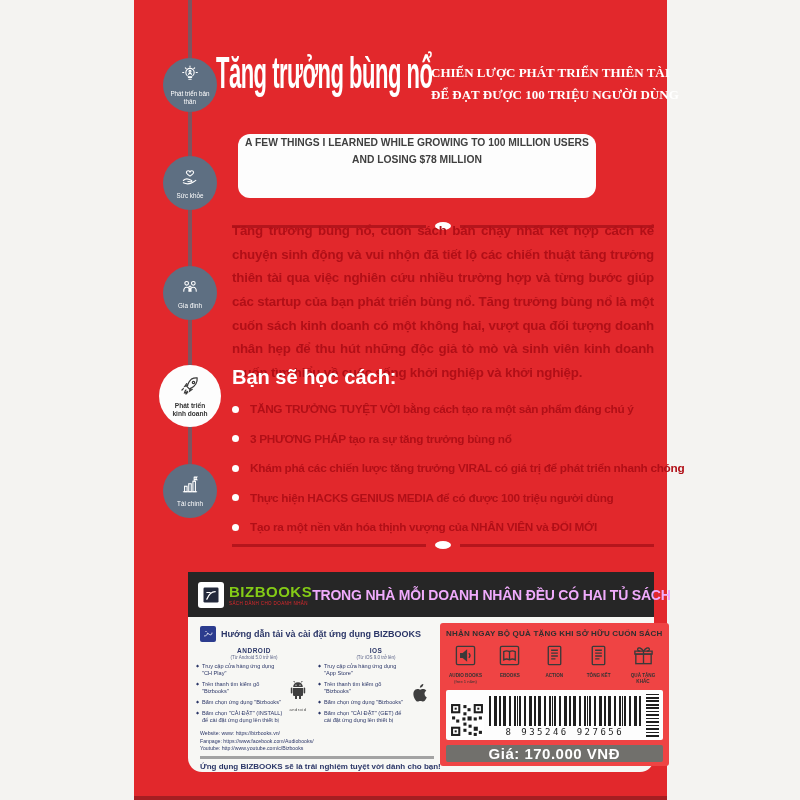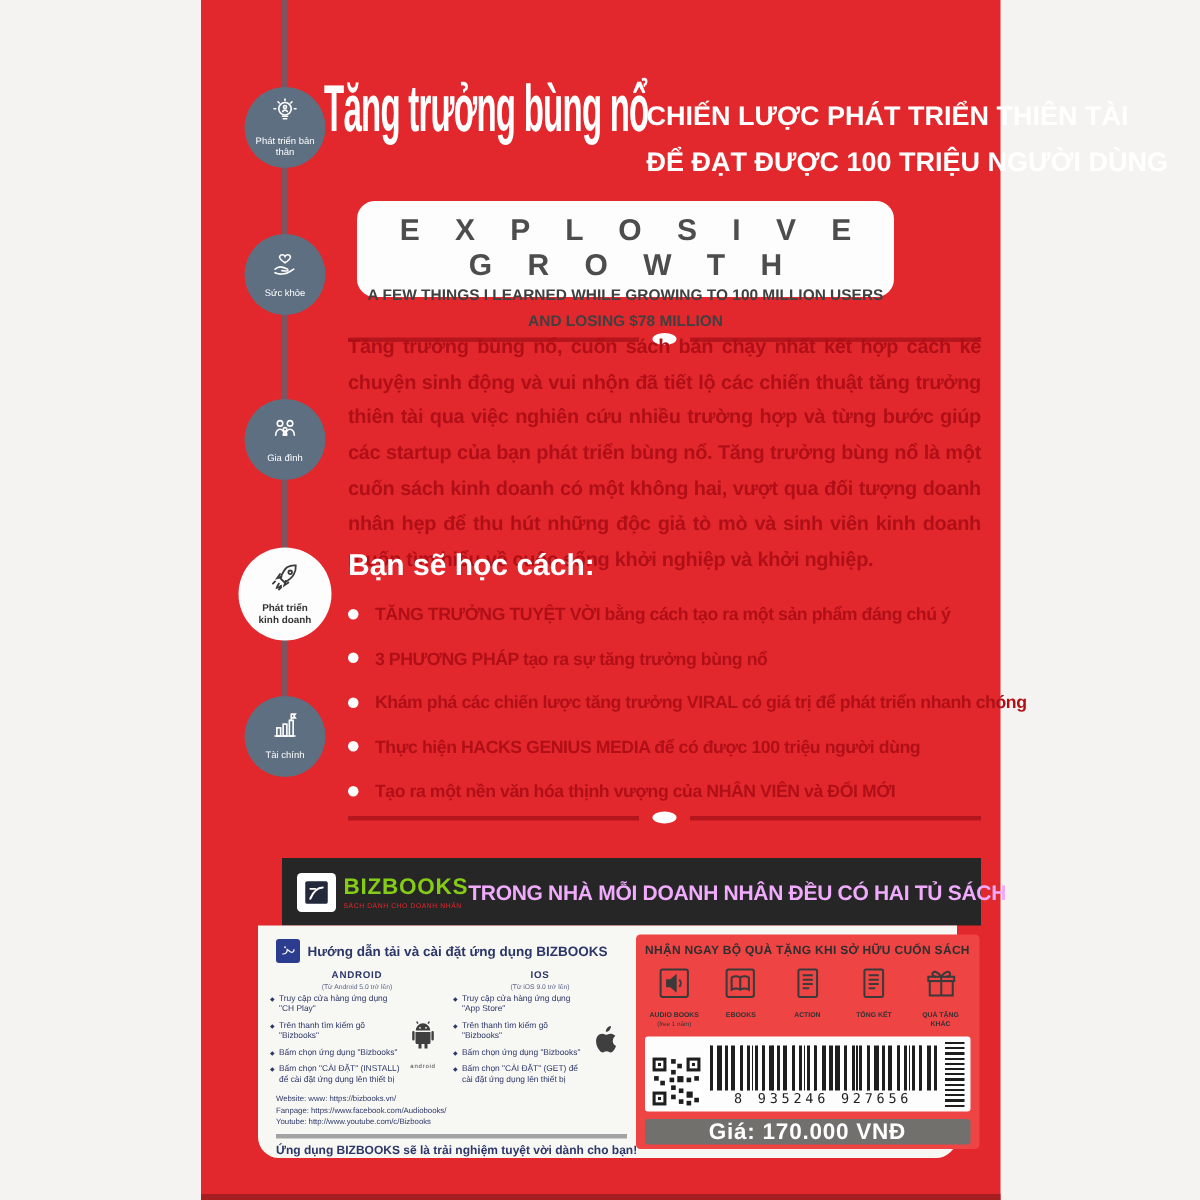--- a/index.html
+++ b/index.html
@@ -14,22 +14,22 @@
     background:#5e6f82;display:flex;flex-direction:column;align-items:center;justify-content:center;
     text-align:center;}
   .side-circle .lbl{font-size:6.3px;line-height:1.18;color:#fff;width:44px;margin-top:1px;}
   .side-circle.active{left:25px;width:62px;height:62px;background:#fdfdfd;}
   .side-circle.active .lbl{color:#333;font-weight:bold;font-size:6.6px;}
   .c1{top:58px;} .c2{top:156px;} .c3{top:266px;} .c4{top:365px;} .c5{top:464px;}
 
   
   .title{position:absolute;left:82px;top:48px;color:#fff;font-weight:bold;font-size:44px;
     letter-spacing:-1px;transform:scaleX(.5);transform-origin:left center;white-space:nowrap;}
-  .subtitle{position:absolute;left:297px;top:62px;color:#fff;font-weight:bold;font-size:18px;
-    line-height:1.7;white-space:nowrap;}
+  .subtitle{position:absolute;left:297px;top:62px;color:#fff;font-weight:bold;font-size:13px;
+    line-height:1.7;white-space:nowrap;font-family:Liberation Serif, serif;}
 
   
   .ebox{position:absolute;left:104px;top:134px;width:358px;height:64px;background:#fdfdfd;
     border-radius:12px;text-align:center;}
   .ebox .eh{margin-top:9px;font-size:20px;font-weight:bold;color:#4d4d4d;letter-spacing:9px;padding-left:9px;}
   .ebox .el{font-size:10.3px;font-weight:bold;color:#404040;line-height:1.45;margin-top:2px;}
 
   
   .divider{position:absolute;left:98px;width:422px;display:flex;align-items:center;}
   .divider .ln{flex:1;height:3px;background:#b5151c;}
@@ -50,21 +50,21 @@
   
   .pub-bar{position:absolute;left:54px;top:572px;width:466px;height:45px;background:#262626;
     display:flex;align-items:center;padding:0 10px;box-sizing:border-box;}
   .brand{display:flex;align-items:center;gap:5px;}
   .brand-mark{width:26px;height:26px;background:#fff;border-radius:3px;display:flex;align-items:center;justify-content:center;}
   .brand-name{color:#84cc16;font-weight:bold;font-size:15px;letter-spacing:.5px;line-height:1;}
   .brand-tag{color:#e2282c;font-size:4.5px;letter-spacing:.4px;margin-top:2px;}
   .pub-headline{flex:1;text-align:center;color:#f0abfc;font-weight:bold;font-size:14px;letter-spacing:-.2px;white-space:nowrap;}
 
   
-  .panel{position:absolute;left:38px;top:617px;width:466px;height:155px;background:#f7f7f4;
+  .panel{position:absolute;left:54px;top:617px;width:466px;height:155px;background:#f7f7f4;
     border-radius:0 0 14px 14px;box-sizing:border-box;padding:6px 8px;display:flex;gap:6px;}
   .pl{width:238px;display:flex;flex-direction:column;}
   .pl-head{display:flex;align-items:center;gap:5px;margin:3px 0 3px 4px;}
   .pl-logo{width:16px;height:16px;border-radius:2px;background:#2c3c8e;display:flex;align-items:center;justify-content:center;flex:none;}
   .pl-title{font-size:9px;font-weight:bold;color:#2c3768;white-space:nowrap;}
   .cols{display:flex;gap:6px;margin-top:2px;}
   .col{flex:1;}
   .col-t{text-align:center;font-size:6.5px;font-weight:bold;color:#2c3768;letter-spacing:.5px;}
   .col-s{text-align:center;font-size:4.5px;color:#5b6388;margin-top:1px;}
   .col-body{display:flex;margin-top:3px;}
@@ -168,21 +168,20 @@
       <span class="lbl">Tài chính</span>
     </div>
 
     <div class="title">Tăng trưởng bùng nổ</div>
     <div class="subtitle">
       <div>CHIẾN LƯỢC PHÁT TRIỂN THIÊN TÀI</div>
       <div>ĐỂ ĐẠT ĐƯỢC 100 TRIỆU NGƯỜI DÙNG</div>
     </div>
 
     <div class="ebox">
-      <div class="eh">E X P L O S I V E   G R O W T H</div>
       <div class="el">A FEW THINGS I LEARNED WHILE GROWING TO 100 MILLION USERS</div>
       <div class="el">AND LOSING $78 MILLION</div>
     </div>
 
     <div class="divider d1">
       <div class="ln"></div>
         <div class="dot"></div>
         <div class="ln"></div>
     </div>
 

